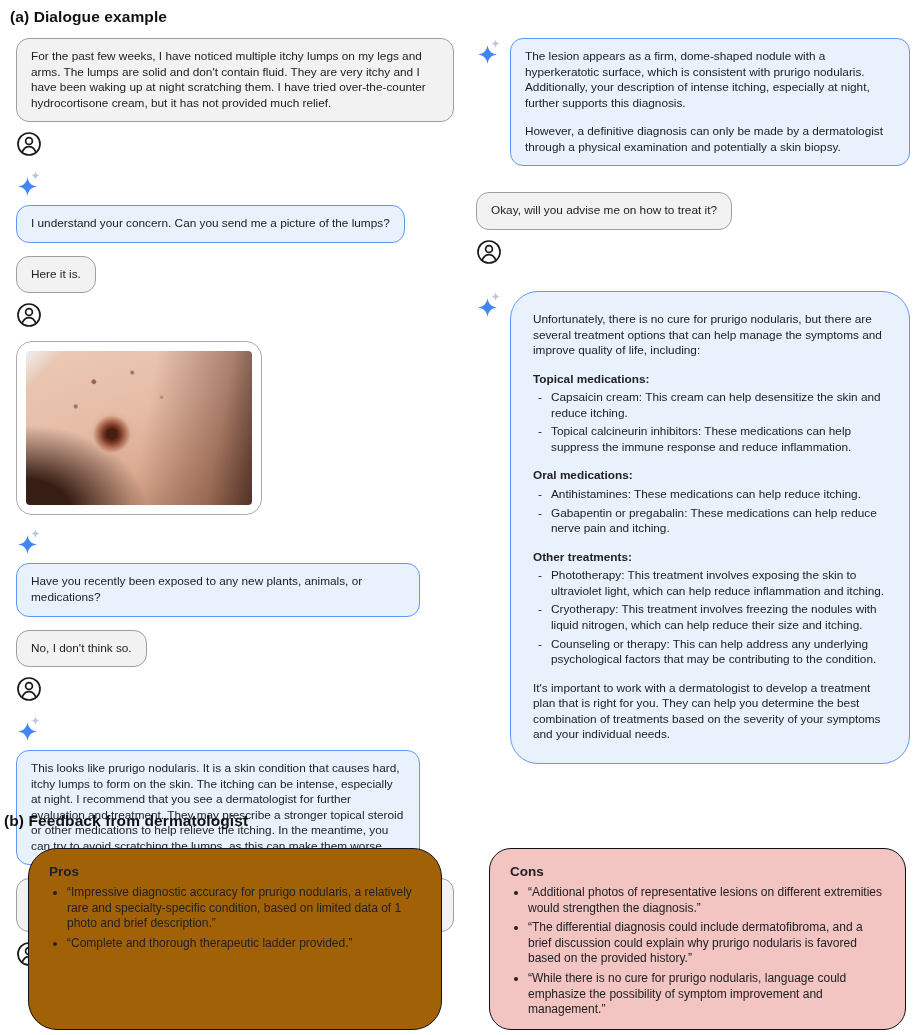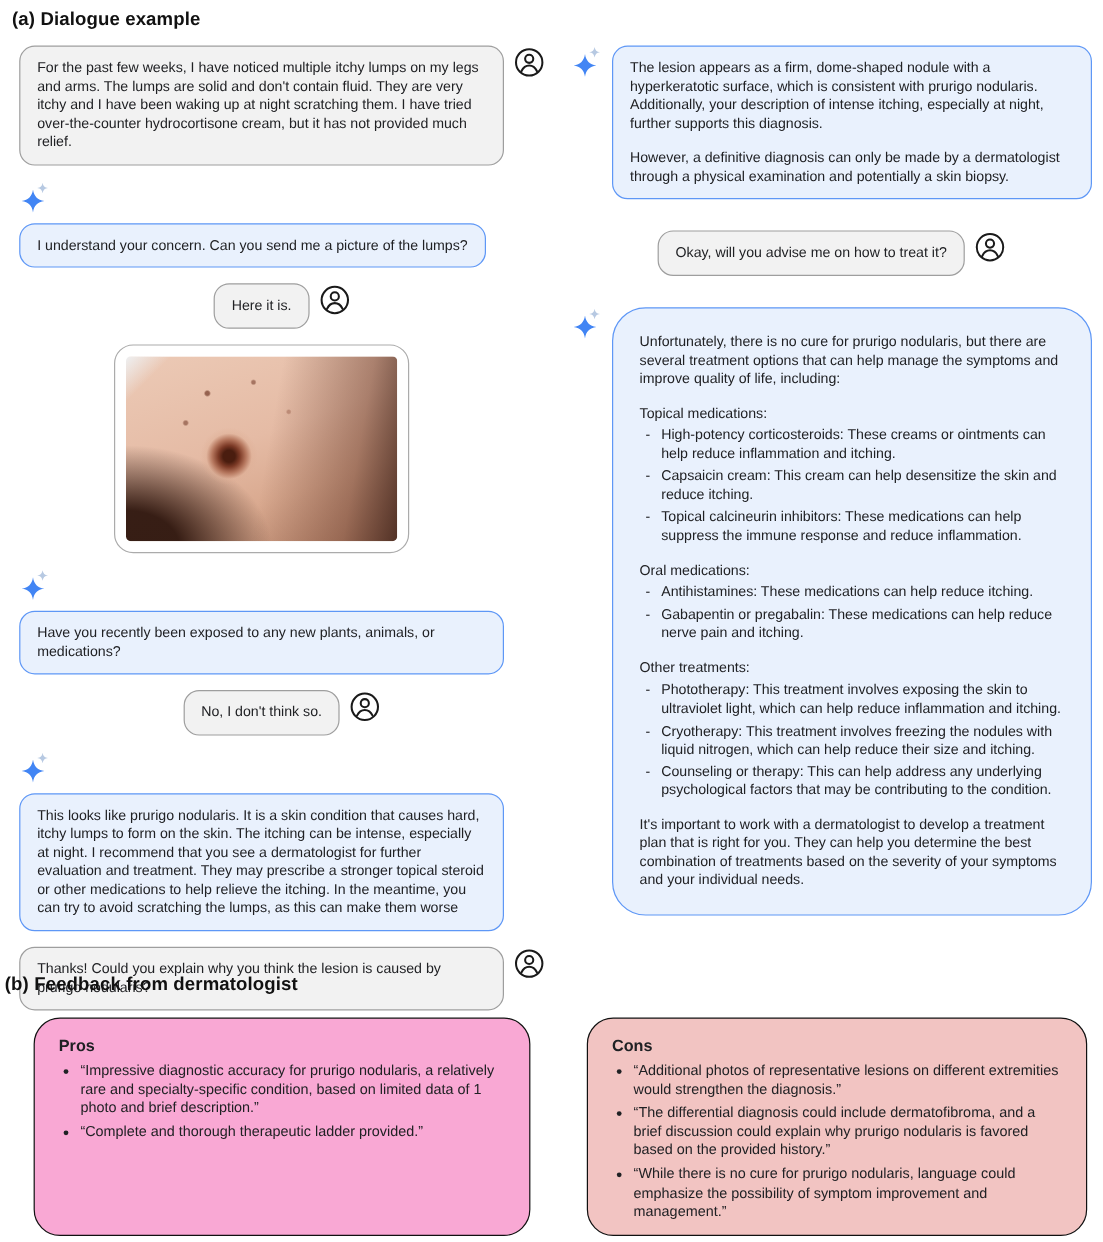--- a/index.html
+++ b/index.html
@@ -23,21 +23,21 @@
     letter-spacing: 0.1px;
   }
   #title-a { left: 10px; top: 8px; }
   #title-b { left: 4px; top: 812px; }
 
   .col { position: absolute; display: flex; flex-direction: column; }
   #col-left  { left: 16px;  top: 38px; width: 438px; gap: 13px; }
   #col-right { left: 476px; top: 38px; width: 434px; gap: 26px; }
 
   .row { display: flex; gap: 8px; align-items: flex-start; }
-  .row.patient { justify-content: center; }
+  .row.patient { justify-content: space-between; flex-direction: column; }
   #col-left .row.ai { padding-right: 34px; flex-direction: column; }
   .row.photo-row { padding-right: 34px; }
 
   .icon { flex: 0 0 26px; width: 26px; height: 26px; margin-top: 1px; }
   .icon svg { display: block; }
 
   .bubble {
     max-width: 100%;
     border-radius: 13px;
     padding: 10px 14px;
@@ -50,21 +50,21 @@
   }
   .bubble.ai {
     background: var(--ai-bubble-fill, #e9f1fd);
     border: 1.3px solid var(--ai-bubble-border, #5e97f6);
   }
   .bubble.big { border-radius: 28px; padding: 20px 22px; }
 
   .msg-p, .msg-h { margin: 0; }
   .bubble > * + * { margin-top: 3px; }
   .bubble > .msg-p:not(:first-child) { margin-top: 13px; }
-  .bubble > .msg-h { margin-top: 13px; font-weight: normal; }
+  .bubble > .msg-h { margin-top: 13px; font-weight: bold; }
   ul.msg-list { list-style: none; margin: 3px 0 0 5px; padding: 0; }
   ul.msg-list li { position: relative; padding-left: 13px; margin-top: 3px; }
   ul.msg-list li::before { content: "-"; position: absolute; left: 0; }
 
   .photo-bubble {
     width: 246px;
     height: 174px;
     background: #ffffff;
     border: 1.5px solid #ababab;
     border-radius: 16px;
@@ -88,21 +88,21 @@
   }
 
   .feedback-box {
     position: absolute;
     border: 1.6px solid #111111;
     border-radius: 22px;
     padding: 13px 20px;
     box-sizing: border-box;
     font-size: 12px;
   }
-  .feedback-box.pros { left: 28px;  top: 848px; width: 414px; height: 182px; background: #f9a8d4; }
+  .feedback-box.pros { left: 28px;  top: 848px; width: 414px; height: 182px; background: #a16207; border-radius: 29px; }
   .feedback-box.cons { left: 489px; top: 848px; width: 417px; height: 182px; background: var(--cons-fill, #f2c4c2); }
   .feedback-title { font-weight: bold; font-size: 13.5px; margin: 2px 0 6px 0; }
   .feedback-box ul { list-style: disc; margin: 0 0 0 18px; padding: 0; }
   .feedback-box li { margin-bottom: 4px; line-height: 1.3; }
 </style>
 </head>
 <body>
 
 <div id="figure">
   <div class="section-title" id="title-a">(a) Dialogue example</div>
@@ -224,21 +224,20 @@
         <span class="icon">
           <svg viewBox="0 0 26 26" width="26" height="26">
             <path d="M24 4.6 C21.2 5 19.9 6.3 19.5 9 C19.1 6.3 17.8 5 15 4.6 C17.8 4.2 19.1 2.9 19.5 0.2 C19.9 2.9 21.2 4.2 24 4.6 Z" fill="#b7c9e2"></path>
             <path d="M21 15.5 C15.3 16.3 12.3 19.3 11.5 25 C10.7 19.3 7.7 16.3 2 15.5 C7.7 14.7 10.7 11.7 11.5 6 C12.3 11.7 15.3 14.7 21 15.5 Z" fill="#4285f4"></path>
           </svg>
         </span>
         <div class="bubble ai big">
           <p class="msg-p">Unfortunately, there is no cure for prurigo nodularis, but there are several treatment options that can help manage the symptoms and improve quality of life, including:</p>
           <p class="msg-h">Topical medications:</p>
           <ul class="msg-list">
-            <li>High-potency corticosteroids: These creams or ointments can help reduce inflammation and itching.</li>
             <li>Capsaicin cream: This cream can help desensitize the skin and reduce itching.</li>
             <li>Topical calcineurin inhibitors: These medications can help suppress the immune response and reduce inflammation.</li>
           </ul>
           <p class="msg-h">Oral medications:</p>
           <ul class="msg-list">
             <li>Antihistamines: These medications can help reduce itching.</li>
             <li>Gabapentin or pregabalin: These medications can help reduce nerve pain and itching.</li>
           </ul>
           <p class="msg-h">Other treatments:</p>
           <ul class="msg-list">

